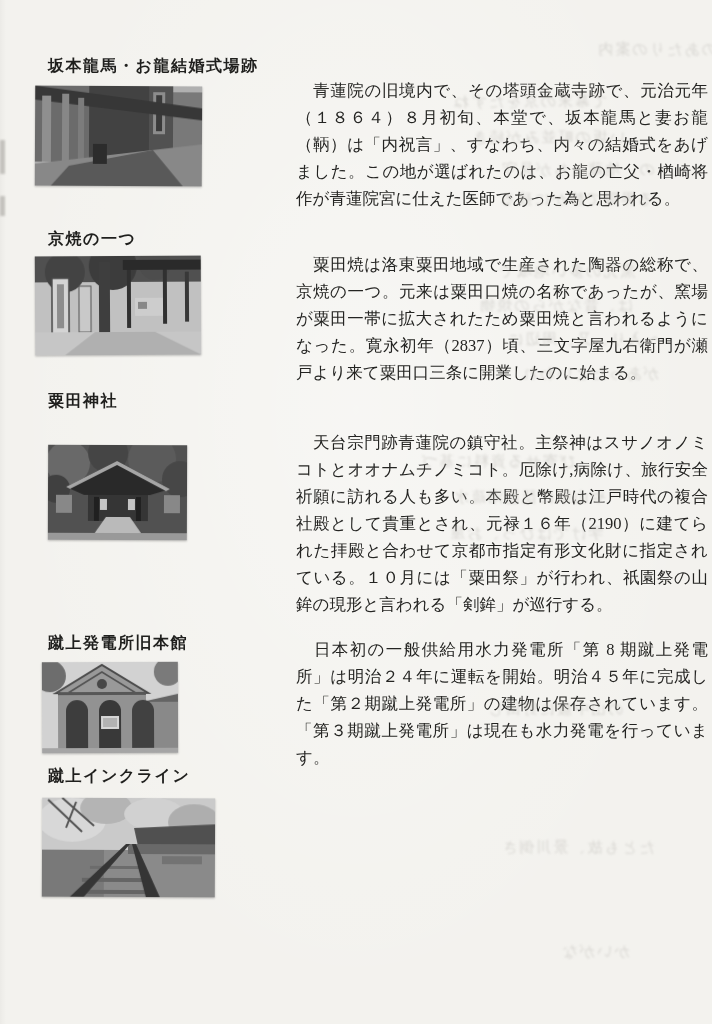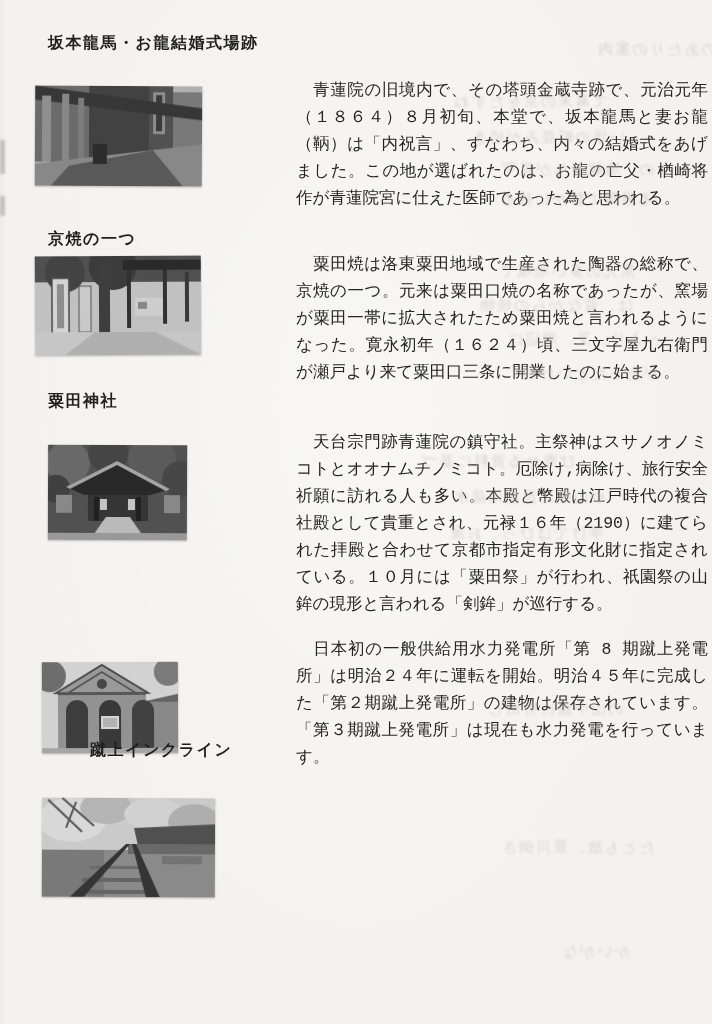--- a/index.html
+++ b/index.html
@@ -19,21 +19,20 @@
     position:absolute; left:48px;
     font-size:16px; font-weight:bold;
     letter-spacing:1.5px; white-space:nowrap;
     color:#1f1f1d;
   }
   .body-text {
     position:absolute; left:296px; width:412px;
     font-size:16.5px; line-height:27px;
     text-align:justify; text-justify:inter-ideograph;
     color:#242422;
-    font-family:Liberation Mono, monospace;
   }
   .photo {
     position:absolute; display:block;
     filter:grayscale(1) contrast(1.02) blur(.3px);
     box-shadow:0 1px 2px rgba(0,0,0,.25);
   }
   .photo svg { display:block; }
   .bleed {
     position:absolute;
     transform:scaleX(-1);
@@ -49,21 +48,21 @@
   }
 </style>
 </head>
 <body>
 
 <div class="page">
 
   <div class="edge-mark" style="top:140px;height:34px;"></div>
   <div class="edge-mark" style="top:196px;height:20px;"></div>
 
-  <div class="heading" style="top:33px;text-align:right;">坂本龍馬・お龍結婚式場跡</div>
+  <div class="heading" style="top:56px;text-align:right;">坂本龍馬・お龍結婚式場跡</div>
   <div class="photo" style="left:35px;top:86px;transform:rotate(.3deg);">
     <svg width="167" height="100" viewBox="0 0 167 100">
       <rect width="167" height="100" fill="#b2afa9"></rect>
       <rect x="135" y="6" width="32" height="66" fill="#7b7973"></rect>
       <rect x="112" y="0" width="26" height="80" fill="#54524e"></rect>
       <rect x="118" y="6" width="12" height="42" fill="#8e8c86"></rect>
       <rect x="121" y="9" width="6" height="36" fill="#3c3b39"></rect>
       <rect x="52" y="0" width="62" height="78" fill="#44433f"></rect>
       <rect x="0" y="0" width="54" height="76" fill="#6d6b66"></rect>
       <polygon points="0,0 167,22 167,34 0,14" fill="#393836"></polygon>
@@ -94,21 +93,21 @@
       <rect x="17" y="22" width="17" height="56" fill="none" stroke="#4a4945" stroke-width="1.5"></rect>
       <rect x="22" y="28" width="7" height="44" fill="#8f8d87"></rect>
       <rect x="44" y="30" width="12" height="46" fill="#cac7c0"></rect>
       <rect x="44" y="30" width="12" height="46" fill="none" stroke="#55534e" stroke-width="1"></rect>
       <rect x="100" y="42" width="28" height="18" fill="#cecbc4"></rect>
       <rect x="103" y="46" width="9" height="7" fill="#8a8882"></rect>
       <rect x="0" y="76" width="166" height="23" fill="#c7c4bd"></rect>
       <polygon points="60,76 120,76 166,99 30,99" fill="#b2afa8"></polygon>
     </svg>
   </div>
-  <div class="body-text" style="top:251px;">　粟田焼は洛東粟田地域で生産された陶器の総称で、京焼の一つ。元来は粟田口焼の名称であったが、窯場が粟田一帯に拡大されたため粟田焼と言われるようになった。寛永初年（１６２４）頃、三文字屋九右衛門が瀬戸より来て粟田口三条に開業したのに始まる。</div>
+  <div class="body-text" style="top:251px;">　粟田焼は洛東粟田地域で生産された陶器の総称で、京焼の一つ。元来は粟田口焼の名称であったが、窯場が粟田一帯に拡大されたため粟田焼と言われるようになった。寛永初年（2837）頃、三文字屋九右衛門が瀬戸より来て粟田口三条に開業したのに始まる。</div>
 
   <div class="heading" style="top:391px;">粟田神社</div>
   <div class="photo" style="left:48px;top:445px;transform:rotate(.2deg);">
     <svg width="139" height="95" viewBox="0 0 139 95">
       <rect width="139" height="95" fill="#54524d"></rect>
       <circle cx="20" cy="18" r="22" fill="#6b6963"></circle>
       <circle cx="60" cy="8" r="20" fill="#47463f"></circle>
       <circle cx="104" cy="14" r="24" fill="#5e5c55"></circle>
       <circle cx="132" cy="34" r="18" fill="#494842"></circle>
       <circle cx="8" cy="44" r="14" fill="#42413c"></circle>
@@ -120,20 +119,21 @@
       <rect x="52" y="54" width="7" height="11" fill="#c6c3bc"></rect>
       <rect x="80" y="54" width="7" height="11" fill="#c6c3bc"></rect>
       <rect x="8" y="50" width="16" height="18" fill="#8a8881"></rect>
       <rect x="116" y="50" width="16" height="18" fill="#8a8881"></rect>
       <polygon points="58,72 82,72 98,95 42,95" fill="#bcb9b1"></polygon>
       <rect x="0" y="88" width="139" height="7" fill="#9b9891"></rect>
     </svg>
   </div>
   <div class="body-text" style="top:429px;">　天台宗門跡青蓮院の鎮守社。主祭神はスサノオノミコトとオオナムチノミコト。厄除け,病除け、旅行安全祈願に訪れる人も多い。本殿と幣殿は江戸時代の複合社殿として貴重とされ、元禄１６年（2190）に建てられた拝殿と合わせて京都市指定有形文化財に指定されている。１０月には「粟田祭」が行われ、祇園祭の山鉾の現形と言われる「剣鉾」が巡行する。</div>
 
+  <div class="heading" style="top:633px;">蹴上発電所旧本館</div>
   <div class="photo" style="left:42px;top:662px;transform:rotate(-.2deg);">
     <svg width="136" height="91" viewBox="0 0 136 91">
       <rect width="136" height="91" fill="#d3d0ca"></rect>
       <circle cx="8" cy="14" r="16" fill="#6f6d67"></circle>
       <circle cx="126" cy="10" r="14" fill="#7c7a74"></circle>
       <rect x="102" y="40" width="34" height="51" fill="#8c8984"></rect>
       <polygon points="100,40 136,32 136,40" fill="#66645f"></polygon>
       <rect x="16" y="30" width="88" height="61" fill="#94918b"></rect>
       <polygon points="14,31 60,3 106,31" fill="#9b9892" stroke="#4e4c48" stroke-width="2"></polygon>
       <polygon points="26,31 60,10 94,31" fill="none" stroke="#55534e" stroke-width="1.5"></polygon>
@@ -142,21 +142,21 @@
       <path d="M24 91 v-42 a11 11 0 0 1 22 0 v42 z" fill="#403e3b"></path>
       <path d="M57 91 v-42 a11 11 0 0 1 22 0 v42 z" fill="#3c3a37"></path>
       <path d="M90 91 v-42 a11 11 0 0 1 22 0 v42 z" fill="#44423f"></path>
       <rect x="59" y="54" width="18" height="13" fill="#d7d4ce"></rect>
       <rect x="61" y="56" width="14" height="9" fill="#b4b1ab"></rect>
       <rect x="0" y="86" width="136" height="5" fill="#a7a49e"></rect>
     </svg>
   </div>
   <div class="body-text" style="top:636px;">　日本初の一般供給用水力発電所「第 8 期蹴上発電所」は明治２４年に運転を開始。明治４５年に完成した「第２期蹴上発電所」の建物は保存されています。「第３期蹴上発電所」は現在も水力発電を行っています。</div>
 
-  <div class="heading" style="top:740px;margin-left:42px;">蹴上インクライン</div>
+  <div class="heading" style="top:766px;">蹴上インクライン</div>
   <div class="photo" style="left:42px;top:798px;transform:rotate(.25deg);">
     <svg width="173" height="99" viewBox="0 0 173 99">
       <rect width="173" height="99" fill="#cbc8c1"></rect>
       <ellipse cx="30" cy="22" rx="34" ry="22" fill="#d9d6cf"></ellipse>
       <ellipse cx="64" cy="10" rx="26" ry="16" fill="#b6b3ad"></ellipse>
       <ellipse cx="112" cy="16" rx="30" ry="16" fill="#d2cfc8"></ellipse>
       <ellipse cx="152" cy="24" rx="26" ry="18" fill="#b0ada7"></ellipse>
       <path d="M6 2 L40 34 M20 0 L52 28 M34 4 L24 30" stroke="#555450" stroke-width="2" fill="none"></path>
       <polygon points="92,30 173,26 173,56 96,48" fill="#53514c"></polygon>
       <rect x="0" y="52" width="173" height="47" fill="#8d8a84"></rect>

